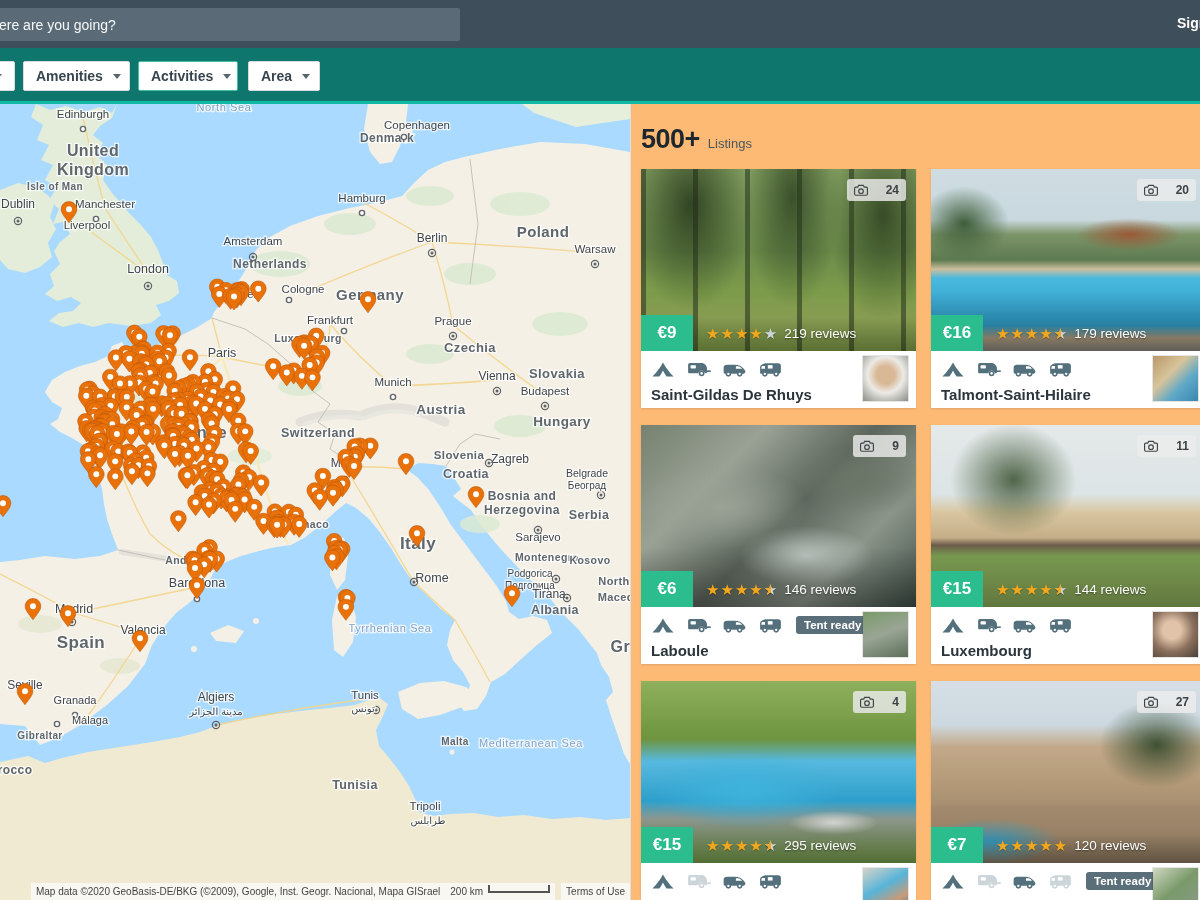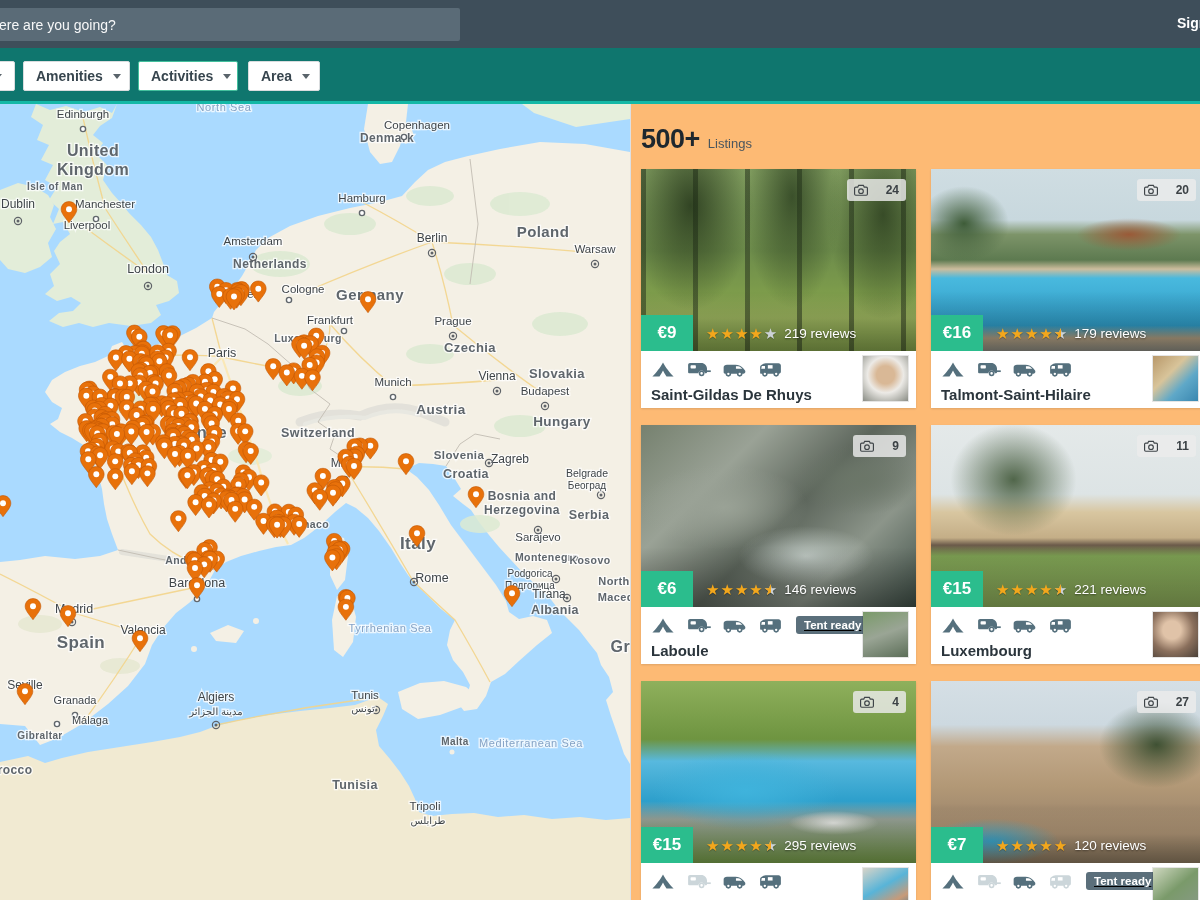--- a/index.html
+++ b/index.html
@@ -72,21 +72,21 @@
     font-size:17px; display:flex; align-items:center; justify-content:center; padding:0 11px; }
   .stars { margin-left:13px; display:flex; gap:1px; }
   .star { font-size:15px; line-height:1; color:#f3a71c; text-shadow:0 1px 1px rgba(0,0,0,.25); }
   .star.empty { color:#ccd2d6; }
   .star.half { position:relative; color:#ccd2d6; }
   .star.half i { position:absolute; left:0; top:0; width:50%; overflow:hidden;
     color:#f3a71c; font-style:normal; }
   .reviews { margin-left:7px; color:#fff; font-size:13.5px; text-shadow:0 1px 2px rgba(0,0,0,.45); }
 
   .card-info { position:relative; height:57px; padding:8px 10px 0 10px;border-radius:10px; }
-  .vrow { display:flex; align-items:center; gap:11px; height:20px;text-decoration:underline; }
+  .vrow { display:flex; align-items:center; gap:11px; height:20px; }
   .vicon { color:#55707d; flex:none; }
   .vicon.off { color:#ccd6da; }
   .tent-ready { background:#5b6f7b; color:#fff; font-size:11.5px; font-weight:bold;
     border-radius:3px; padding:3px 8px; margin-left:2px; white-space:nowrap; }
   .title { margin-top:7px; font-size:15px; font-weight:bold; color:#2b353c; white-space:nowrap;
     overflow:hidden; max-width:205px; }
   .avatar { position:absolute; top:5px; right:8px; width:45px; height:45px;
     box-shadow:0 0 0 1px rgba(0,0,0,.1); }
 
   
@@ -1531,20 +1531,28 @@
             <path d="M0,-21 C5.8,-21 10,-16.6 10,-11.2 C10,-6.5 6.5,-2.5 0,6 C-6.5,-2.5 -10,-6.5 -10,-11.2 C-10,-16.6 -5.8,-21 0,-21 Z" fill="#E8710A" stroke="#C25705" stroke-width="0.8"></path>
             <circle cx="0" cy="-11.2" r="3.8" fill="#fff"></circle>
           </g>
           <g transform="translate(25.0,596.0) scale(0.78)">
             <path d="M0,-21 C5.8,-21 10,-16.6 10,-11.2 C10,-6.5 6.5,-2.5 0,6 C-6.5,-2.5 -10,-6.5 -10,-11.2 C-10,-16.6 -5.8,-21 0,-21 Z" fill="#E8710A" stroke="#C25705" stroke-width="0.8"></path>
             <circle cx="0" cy="-11.2" r="3.8" fill="#fff"></circle>
           </g>
         </g>
     </svg>
 
+    <div class="attribution">
+      <span class="attr-seg">Map data ©2020 GeoBasis-DE/BKG (©2009), Google, Inst. Geogr. Nacional, Mapa GISrael</span>
+      <span class="attr-seg scalebar">
+        <span>200 km</span>
+        <span class="scale-line"></span>
+      </span>
+      <span class="attr-seg terms">Terms of Use</span>
+    </div>
   </div>
 
   <aside class="panel">
     <div class="panel-head">
       <span class="count-big">500+</span>
       <span class="count-suffix">Listings</span>
     </div>
     <div class="cards" id="cards">
   <article class="card">
     <div class="card-img img-forest">
@@ -1713,21 +1721,21 @@
       </div>
       <div class="img-bottom">
         <div class="price">€15</div>
         <div class="stars">
                 <span class="star">★</span>
                 <span class="star">★</span>
                 <span class="star">★</span>
                 <span class="star">★</span>
                 <span class="star half">★<i>★</i></span>
               </div>
-        <span class="reviews">221 reviews</span>
+        <span class="reviews">144 reviews</span>
       </div>
     </div>
     <div class="card-info">
       <div class="vrow">
         <svg class="vicon v-tent" width="24" height="17" viewBox="0 0 26 18">
           <path d="M13,1.5 C10.5,6.5 5,13.5 1.5,16.5 L9.2,16.5 C10.9,14.2 12.2,12 13,10.2 C13.8,12 15.1,14.2 16.8,16.5 L24.5,16.5 C21,13.5 15.5,6.5 13,1.5 Z" fill="currentColor"></path>
         </svg>
         <svg class="vicon v-caravan" width="25" height="17" viewBox="0 0 26 18">
           <path d="M2,4 C2,2.9 2.9,2 4,2 L16,2 C19.3,2 22,4.7 22,8 L22,12 C22,12.6 21.6,13 21,13 L19.6,13 A3.4,3.4 0 0 0 12.9,13 L3,13 C2.4,13 2,12.6 2,12 Z" fill="currentColor"></path>
           <rect x="4.6" y="4.4" width="5.6" height="3.6" rx="0.8" fill="#fff"></rect>

